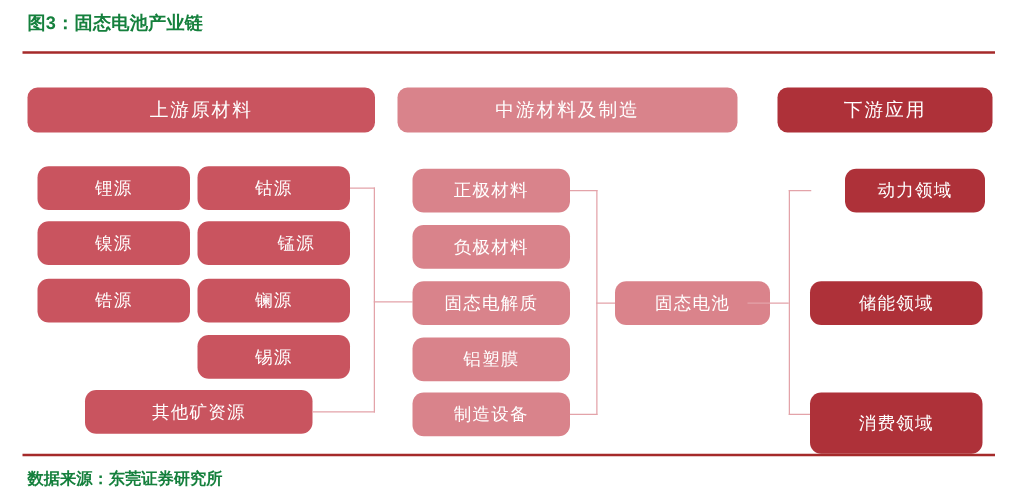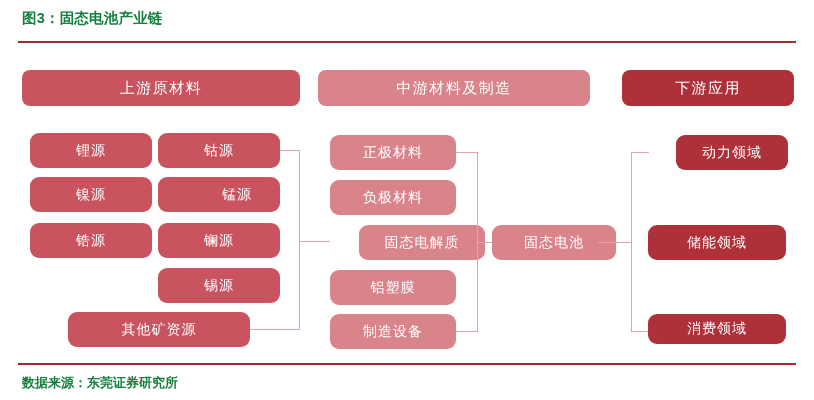--- a/index.html
+++ b/index.html
@@ -109,38 +109,38 @@
 
   <div class="conn h" style="left:280px; top:150px; width:20px;"></div>
   <div class="conn v" style="left:299px; top:150px; height:180px;"></div>
   <div class="conn h" style="left:250px; top:329px; width:50px;"></div>
   <div class="conn h" style="left:299px; top:241px; width:31px;"></div>
 
   <div class="node header tone-mid" style="left:318px; top:70px; width:272px; height:36px;">中游材料及制造</div>
 
   <div class="node tone-mid" style="left:330px; top:135px; width:126px; height:35px;">正极材料</div>
   <div class="node tone-mid" style="left:330px; top:180px; width:126px; height:35px;">负极材料</div>
-  <div class="node tone-mid" style="left:330px; top:225px; width:126px; height:35px;margin-left:29px;">固态电解质</div>
+  <div class="node tone-mid" style="left:330px; top:225px; width:126px; height:35px;">固态电解质</div>
   <div class="node tone-mid" style="left:330px; top:270px; width:126px; height:35px;">铝塑膜</div>
   <div class="node tone-mid" style="left:330px; top:314px; width:126px; height:35px;">制造设备</div>
 
   <div class="conn h" style="left:456px; top:152px; width:22px;"></div>
   <div class="conn v" style="left:477px; top:152px; height:180px;"></div>
   <div class="conn h" style="left:456px; top:331px; width:22px;"></div>
   <div class="conn h" style="left:477px; top:242px; width:15px;"></div>
 
   <div class="node tone-center" style="left:492px; top:225px; width:124px; height:35px;">固态电池</div>
 
   <div class="conn h" style="left:598px; top:242px; width:33px;"></div>
   <div class="conn v" style="left:631px; top:152px; height:180px;"></div>
   <div class="conn h" style="left:631px; top:152px; width:18px;"></div>
   <div class="conn h" style="left:631px; top:331px; width:18px;"></div>
 
   <div class="node header tone-down" style="left:622px; top:70px; width:172px; height:36px;">下游应用</div>
 
   <div class="node tone-down" style="left:628px; top:135px; width:112px; height:35px;margin-left:48px;">动力领域</div>
   <div class="node tone-down" style="left:648px; top:225px; width:138px; height:35px;">储能领域</div>
-  <div class="node tone-down" style="left:648px; top:314px; width:138px; height:30px;">消费领域</div>
+  <div class="node tone-down" style="left:648px; top:314px; width:138px; height:49px;">消费领域</div>
 
   <div class="rule rule-bottom"></div>
   <div class="fig-source">数据来源：东莞证券研究所</div>
 
 </div>
 
 </body></html>

